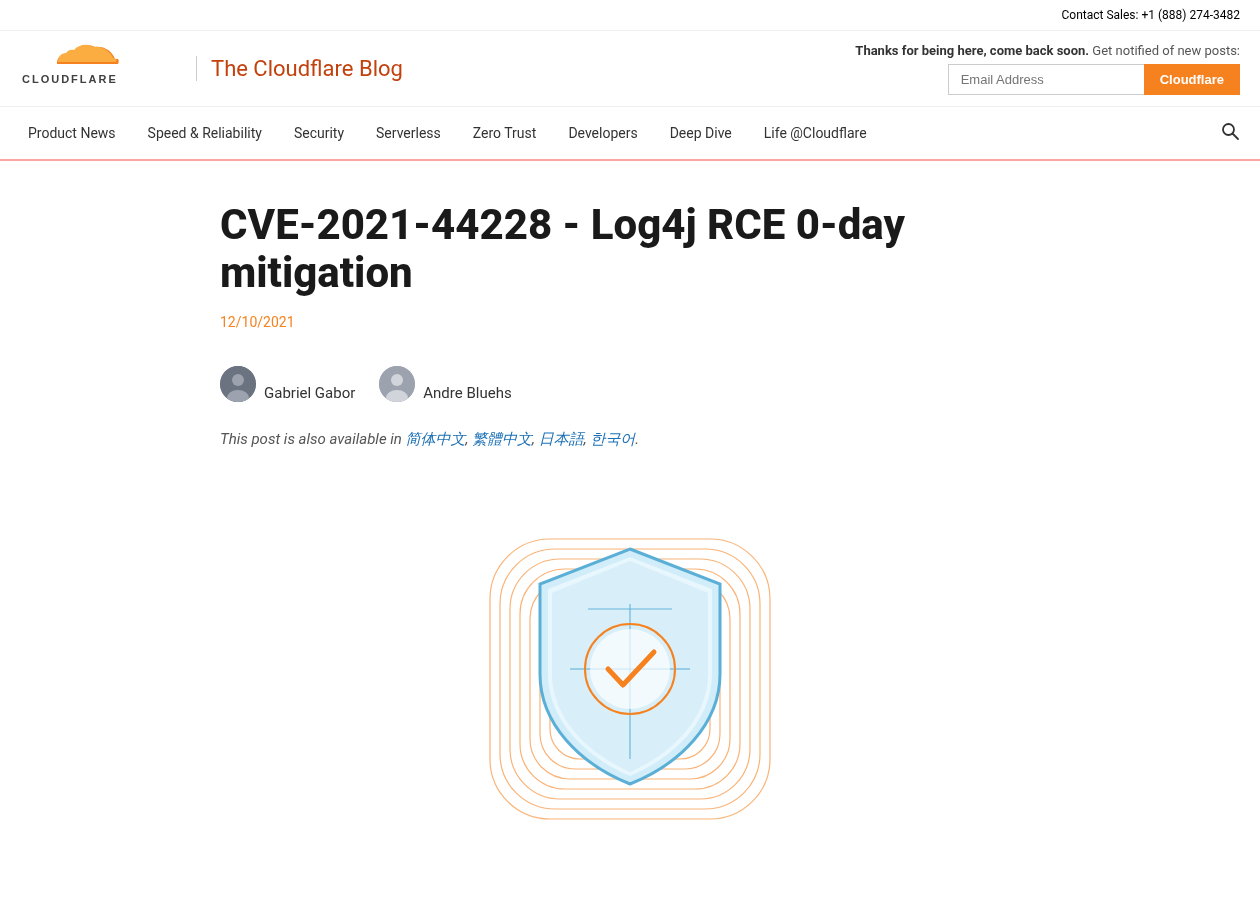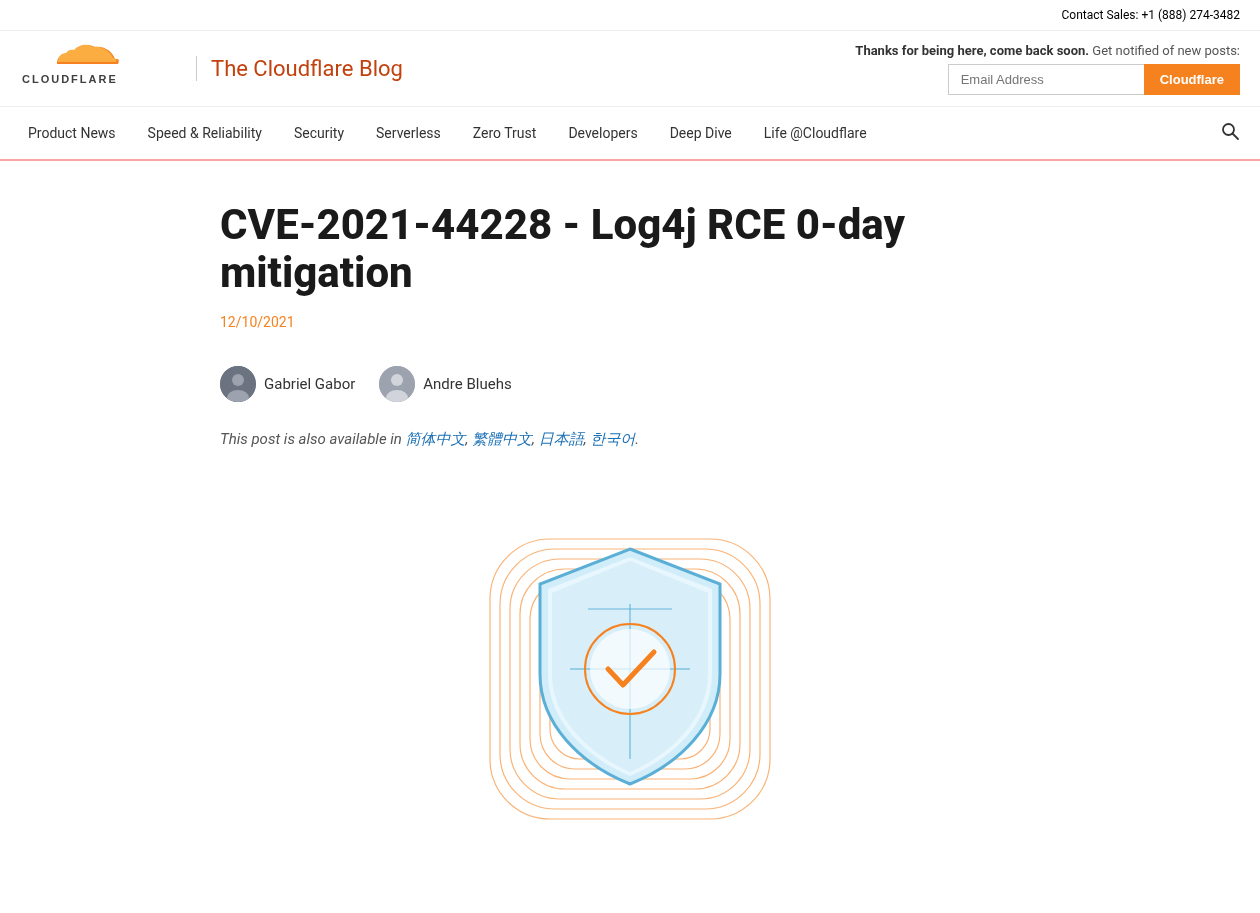--- a/index.html
+++ b/index.html
@@ -122,21 +122,21 @@
     }
 
     .authors {
       display: flex;
       align-items: center;
       gap: 24px;
       margin-bottom: 28px;
     }
     .author {
       display: flex;
-      align-items: center;
+      align-items: flex-end;
       gap: 8px;
     }
     .author-avatar {
       width: 36px;
       height: 36px;
       border-radius: 50%;
       background: #ccc;
       overflow: hidden;
       display: flex;
       align-items: center;

